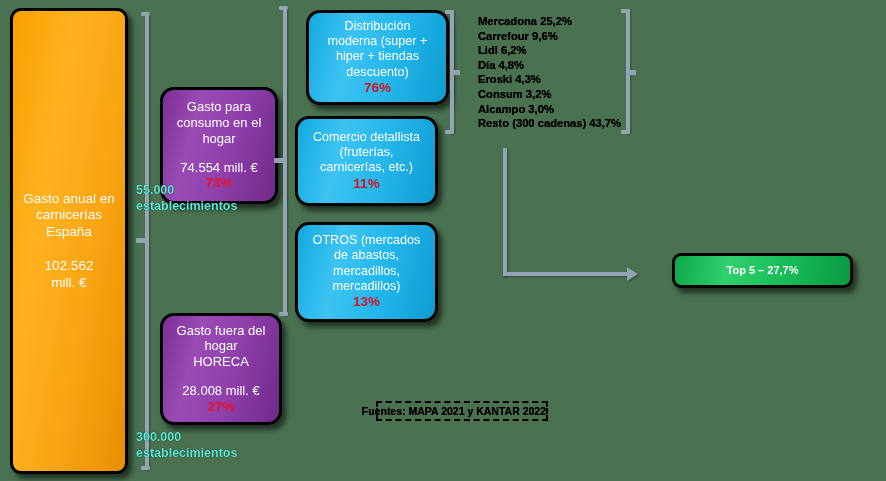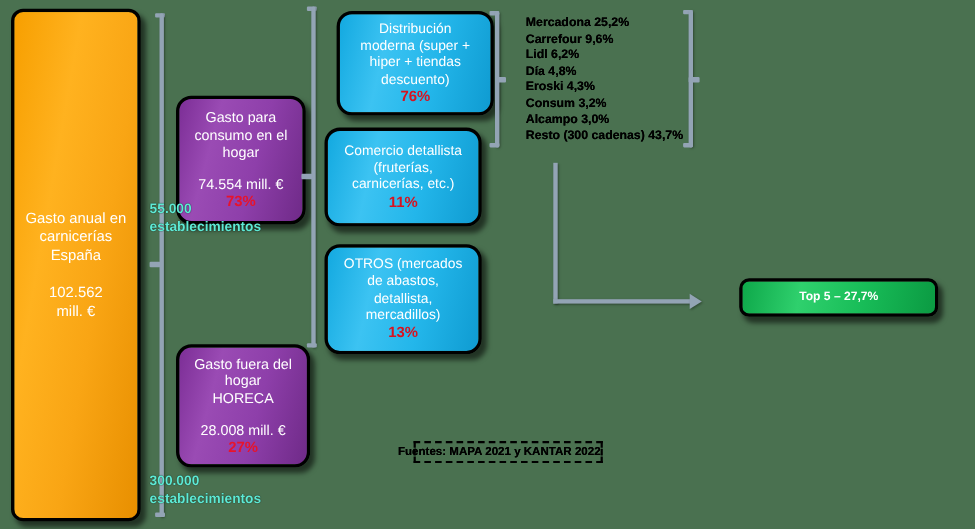--- a/index.html
+++ b/index.html
@@ -223,21 +223,21 @@
   <div class="node node-blue" id="blue-detallista">
     <span class="ln">Comercio detallista</span>
     <span class="ln">(fruterías,</span>
     <span class="ln">carnicerías, etc.)</span>
     <span class="ln blue-pct">11%</span>
   </div>
 
   <div class="node node-blue" id="blue-otros">
     <span class="ln">OTROS (mercados</span>
     <span class="ln">de abastos,</span>
-    <span class="ln">detallista,</span>
+    <span class="ln">mercadillos,</span>
     <span class="ln">mercadillos)</span>
     <span class="ln blue-pct">13%</span>
   </div>
 
   <div class="bracket flip" id="bracket-3">
     <div class="cap top"></div>
     <div class="stem"></div>
     <div class="nub"></div>
     <div class="cap bot"></div>
   </div>

